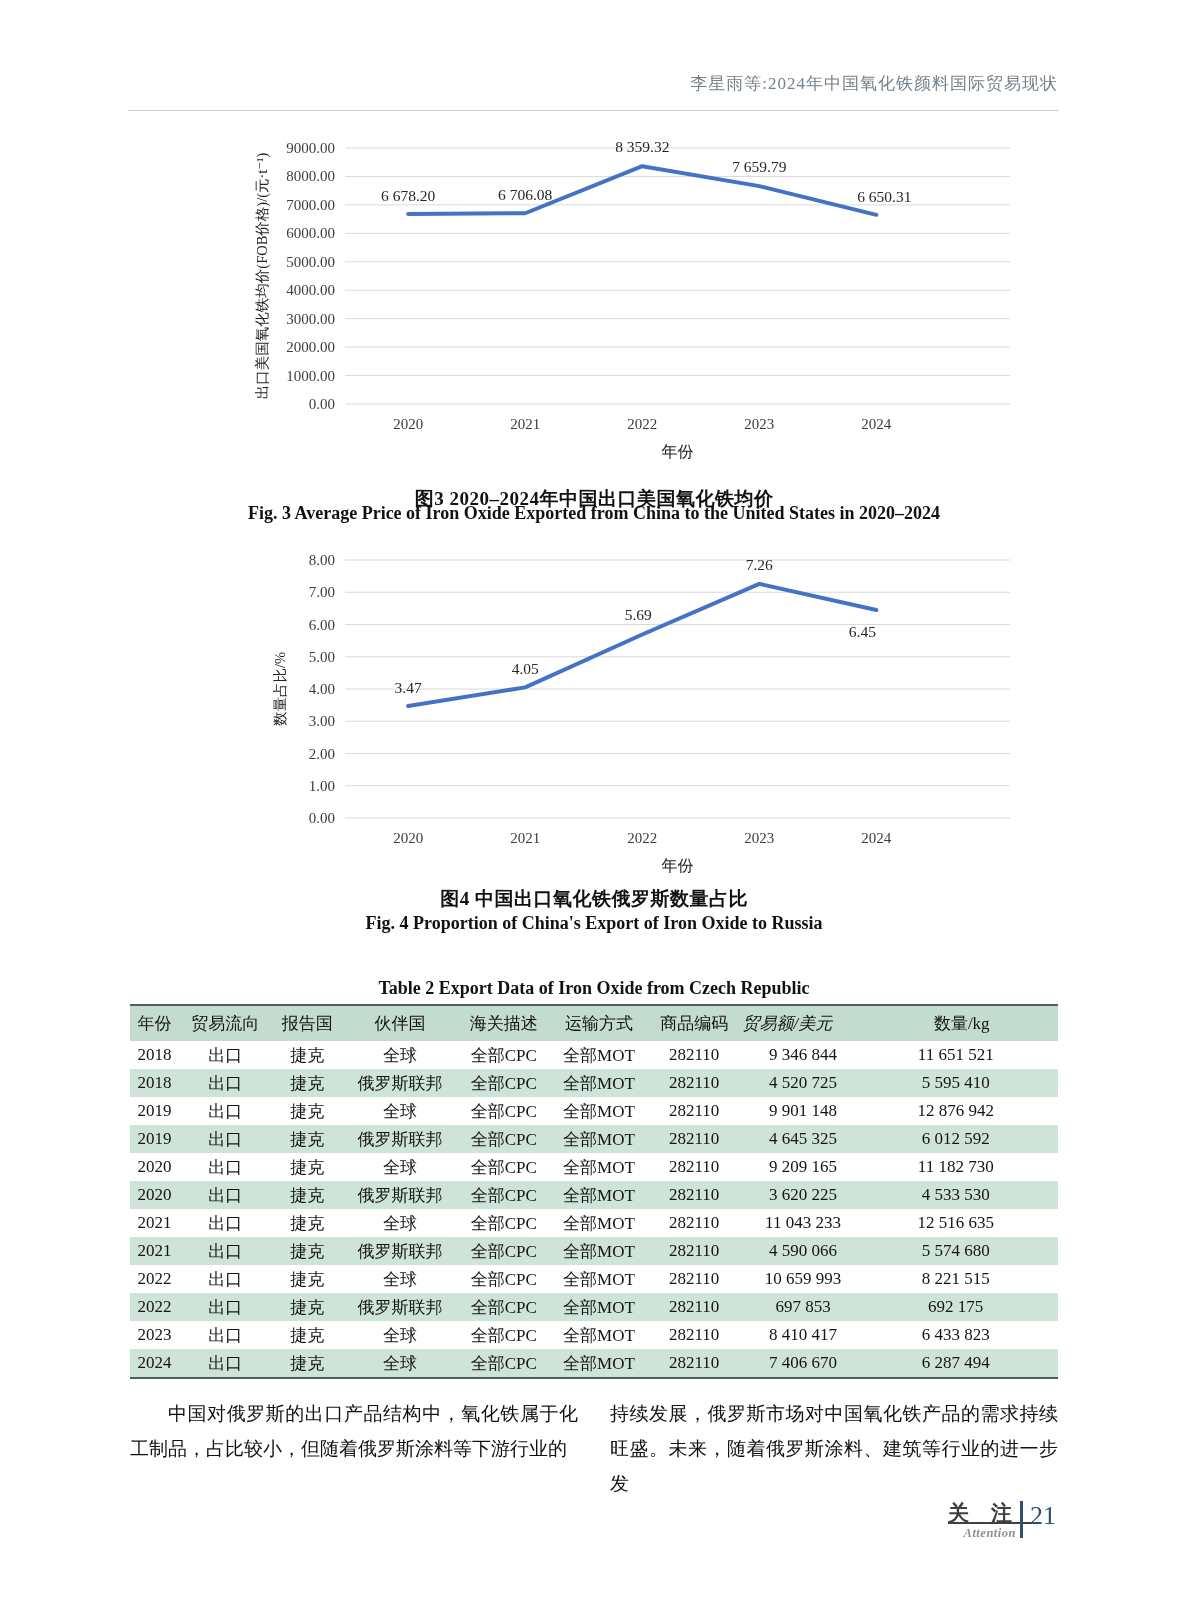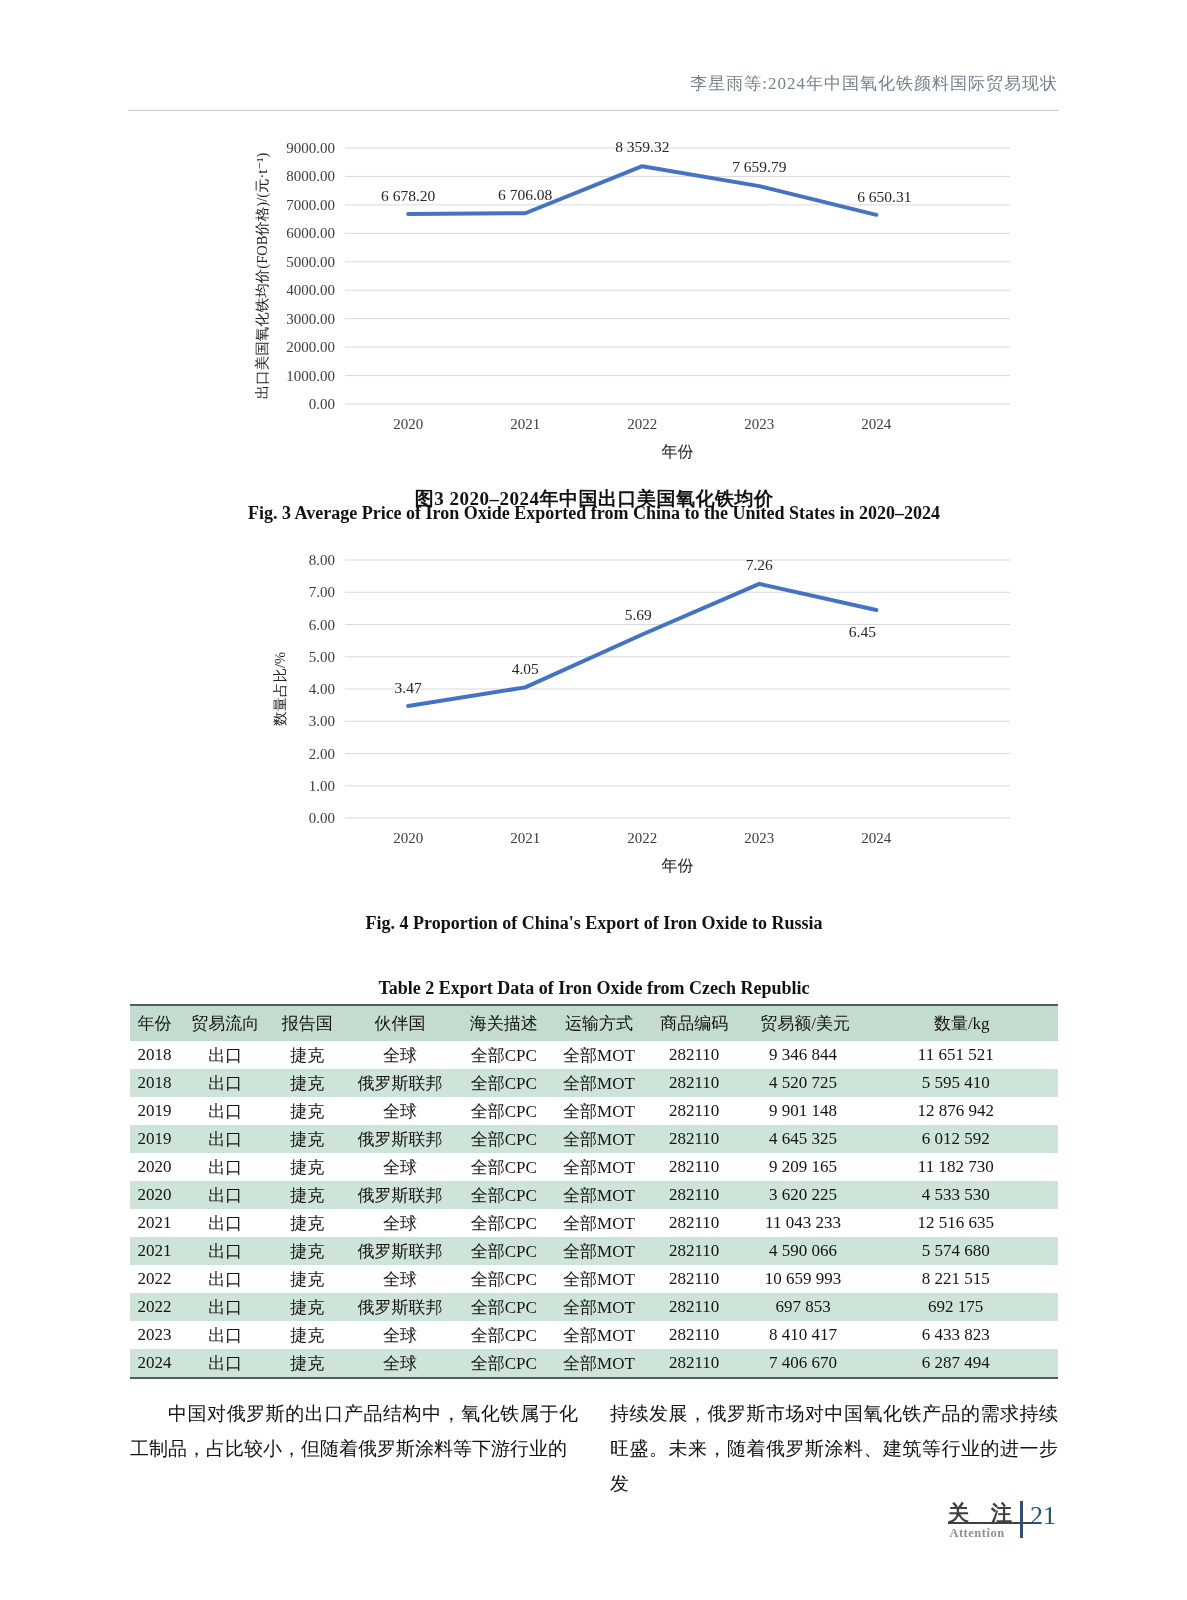--- a/index.html
+++ b/index.html
@@ -30,35 +30,35 @@
     border-top:2px solid #4e5f57;border-bottom:2px solid #4e5f57;
   }
   table.data-table th{
     background:#c3dccf;font-weight:normal;height:35px;text-align:center;padding:0 2px;
   }
   table.data-table td{height:28px;text-align:center;padding:0 2px;}
   table.data-table tr.alt td{background:#cfe4d8;}
   table.data-table th.num,table.data-table td.num{text-align:center;}
   table.data-table th.c7,table.data-table td.c7{padding-right:34px;}
   table.data-table th.c8,table.data-table td.c8{padding-right:46px;}
-  table.data-table th.c7{text-align:center;padding-right:30px;}
+  table.data-table th.c7{text-align:left;padding-right:30px;font-style:italic;}
   table.data-table th.c8{text-align:center;padding-right:34px;}
   .bodycol{
     position:absolute;top:1396px;width:448px;font-size:19px;line-height:35px;
     text-align:justify;color:#101010;
   }
   #col-left{left:130px;text-indent:2em;}
   #col-right{left:610px;}
   .footer-zh{
     position:absolute;left:948px;top:1499px;font-size:21px;font-weight:bold;
     color:#404040;letter-spacing:22px;white-space:nowrap;text-decoration:underline;
   }
   .footer-en{
-    position:absolute;left:938px;top:1526px;width:78px;text-align:center;
-    font-size:12.5px;font-weight:bold;color:#8b9096;letter-spacing:0.5px;
+    position:absolute;left:938px;top:1526px;width:78px;text-align:right;
+    font-size:12.5px;font-weight:bold;color:#8b9096;letter-spacing:0.5px;font-style:italic;
   }
   .footer-bar{position:absolute;left:1020px;top:1501px;width:3px;height:37px;background:#2c5172;}
   .footer-page{position:absolute;left:1030px;top:1501px;font-size:26px;color:#2c5172;}
   svg text{font-family:"Liberation Serif","DejaVu Serif",serif;}
 </style>
 </head>
 <body>
 
 <div class="page">
 
@@ -145,20 +145,21 @@
         <text x="40" y="146" text-anchor="middle" font-size="14.5" fill="#222" transform="rotate(-90 40 146)">数量占比/%</text>
         <polyline points="163.175,163.09249999999997 280.21500000000003,144.38750000000002 397.255,91.49749999999997 514.2950000000001,40.86500000000001 631.335,66.98749999999998" fill="none" stroke="#4472c4" stroke-width="4" stroke-linejoin="round" stroke-linecap="round"></polyline>
         <g font-size="15.5" fill="#262626">
           <text x="163.175" y="150.09249999999997" text-anchor="middle">3.47</text>
           <text x="280.21500000000003" y="131.38750000000002" text-anchor="middle">4.05</text>
           <text x="393.255" y="77.49749999999997" text-anchor="middle">5.69</text>
           <text x="514.2950000000001" y="26.86500000000001" text-anchor="middle">7.26</text>
           <text x="617.335" y="93.98749999999998" text-anchor="middle">6.45</text>
         </g>
       </svg></div>
+  <div class="caption zh" id="cap4-zh">图4  中国出口氧化铁俄罗斯数量占比</div>
   <div class="caption en" id="cap4-en">Fig. 4  Proportion of China's Export of Iron Oxide to Russia</div>
 
   <div class="caption en" id="tab2-en">Table 2  Export Data of Iron Oxide from Czech Republic</div>
 
   <table class="data-table" id="export-table">
     <thead>
         <tr>
           <th>年份</th>
           <th>贸易流向</th>
           <th>报告国</th>

